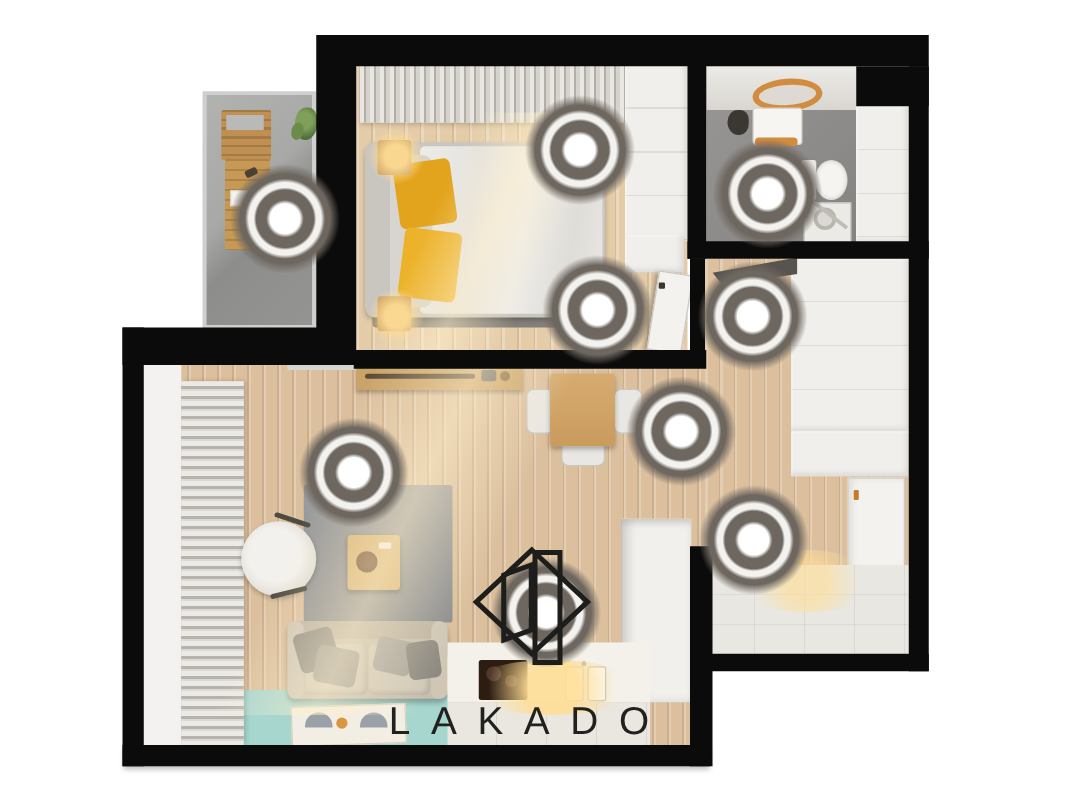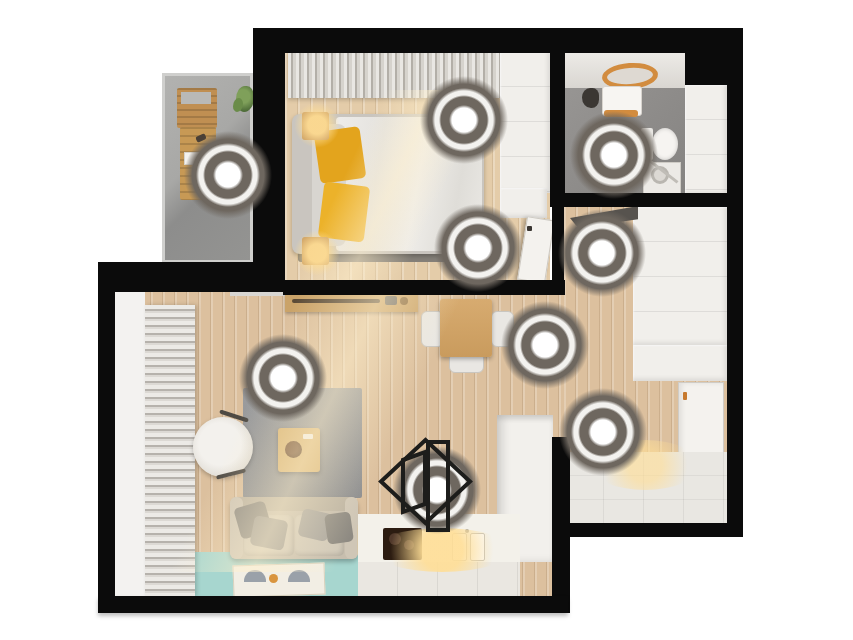--- a/index.html
+++ b/index.html
@@ -159,14 +159,15 @@
       <div class="hotspot" title="living-room" style="left: 238px; top: 333px;"></div>
       <div class="hotspot" title="entrance" style="left: 558px; top: 387px;"></div>
       <div class="hotspot" title="kitchen" style="left: 392px; top: 445px;"></div>
     </div>
 
   <svg id="logo-svg" width="148" height="136" viewBox="0 0 148 136" fill="none">
     <polygon points="73.5,32 118,73.5 73.5,115 29,73.5" stroke="#1d1d1b" stroke-width="4" fill="none"></polygon>
     <rect x="76" y="34" width="20" height="88" stroke="#1d1d1b" stroke-width="4" fill="none"></rect>
     <polygon points="51,52 73,44 73,96 51,104" stroke="#1d1d1b" stroke-width="4" fill="none"></polygon>
   </svg>
+  <div id="brand-text">LAKADO</div>
 
 </div>
 
 </body></html>

